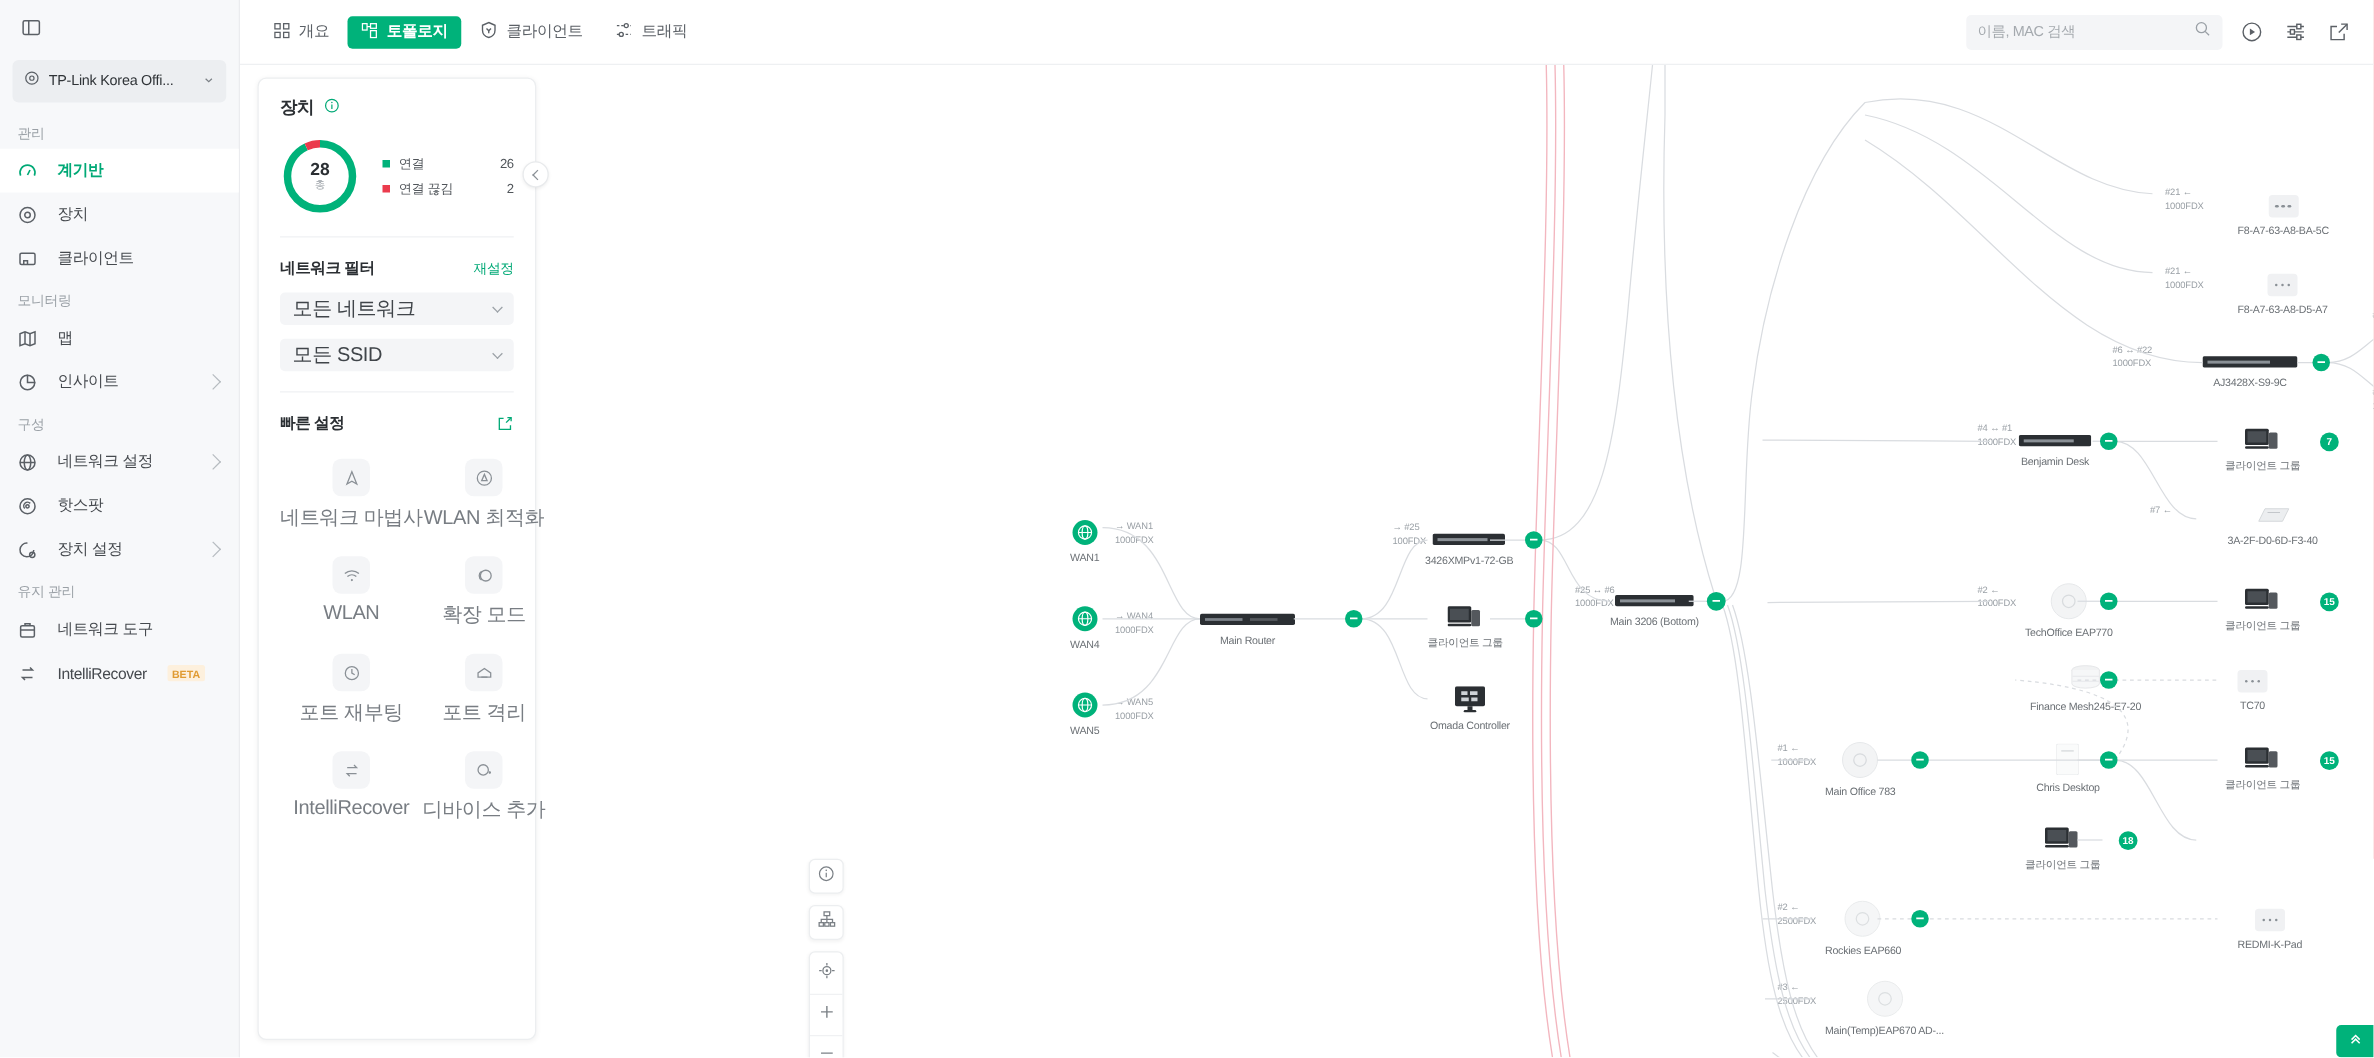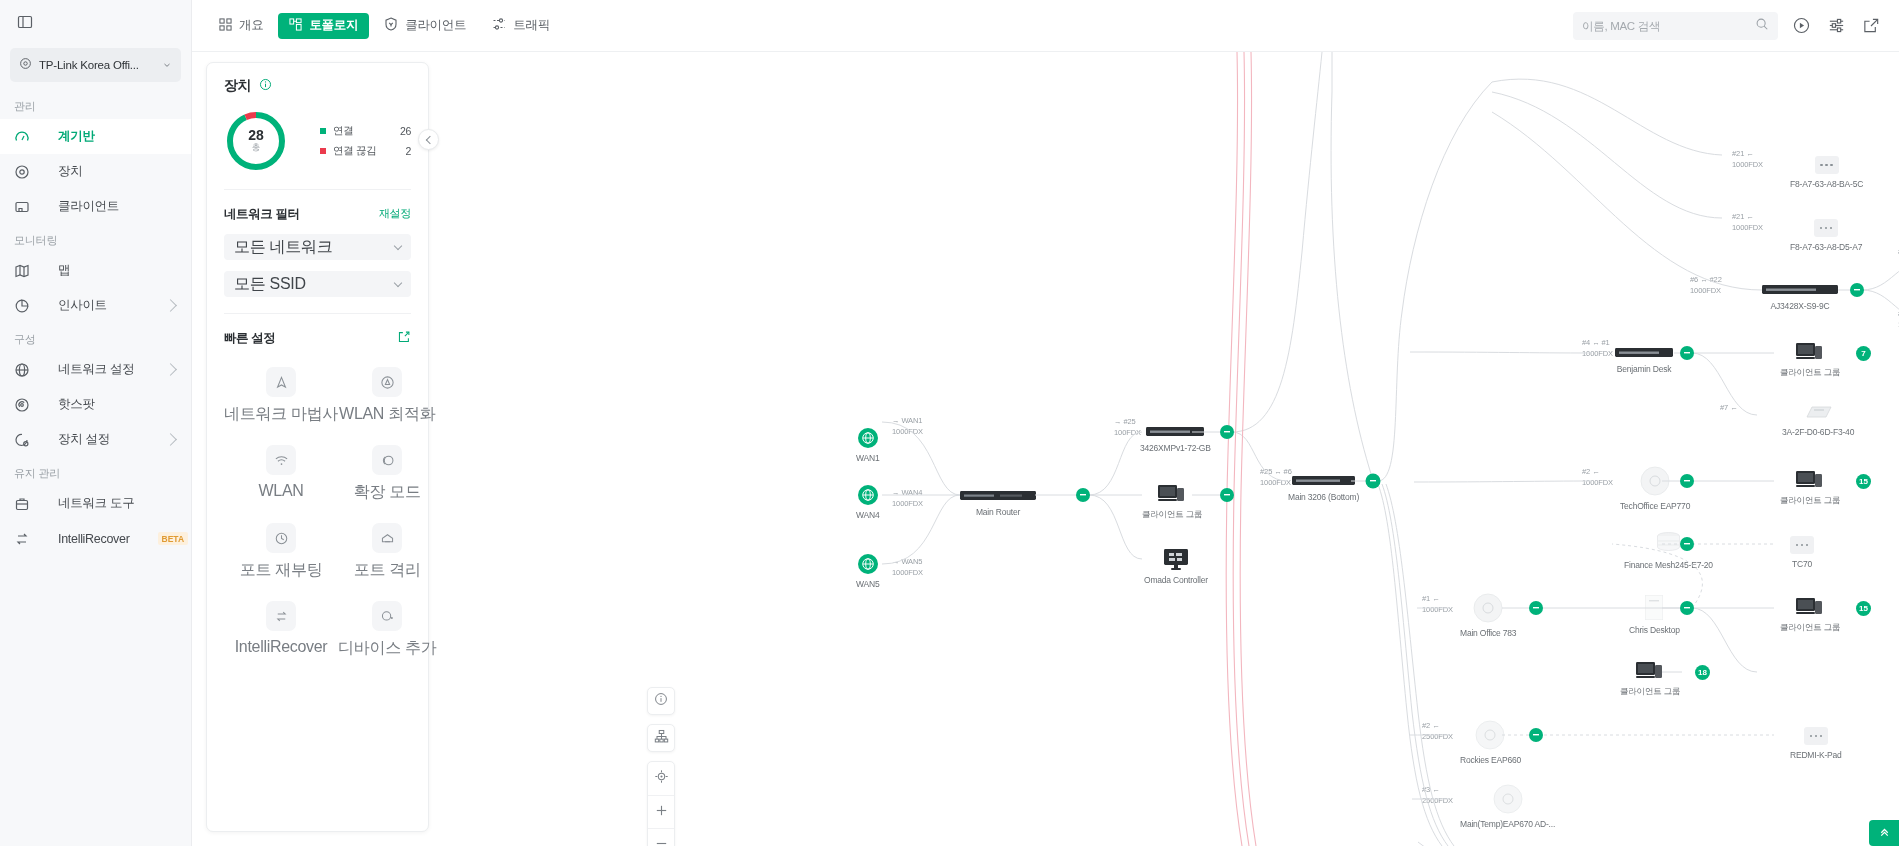--- a/index.html
+++ b/index.html
@@ -11,21 +11,21 @@
   .sidebar { width:192px; height:846px; background:#f7f8fa; border-right:1px solid #ebecef;
     flex:0 0 192px; position:relative; }
   .sb-top { height:44px; display:flex; align-items:center; padding-left:14px; }
   .panel-toggle { width:22px; height:22px; display:flex; align-items:center; justify-content:center;
     cursor:pointer; }
   .org-select { margin:4px 10px 8px 10px; height:34px; background:#eceef1; border-radius:5px;
     display:flex; align-items:center; padding:0 9px; gap:7px; cursor:pointer; }
   .org-name { font-size:11.5px; color:#2f3337; white-space:nowrap; overflow:hidden;
     text-overflow:ellipsis; flex:1; letter-spacing:-0.2px; }
   .sb-group { font-size:11px; color:#9aa0a6; padding:9px 0 5px 14px; letter-spacing:-0.2px; }
-  .sb-item { height:35px; display:flex; align-items:center; gap:28px; padding:0 12px 0 14px;
+  .sb-item { height:35px; display:flex; align-items:center; gap:16px; padding:0 12px 0 14px;
     font-size:12.5px; color:#45494e; cursor:pointer; position:relative; letter-spacing:-0.3px; }
   .sb-item.active { background:#ffffff; color:#00a976; font-weight:bold; }
   .sb-item .lbl { flex:1; white-space:nowrap; }
   .chev-r { width:9px; height:9px; border-right:1.2px solid #b6bbc0; border-top:1.2px solid #b6bbc0;
     transform:rotate(45deg); margin-right:4px; }
   .badge-red { background:#eb3b4d; color:#fff; font-size:9.5px; border-radius:9px;
     padding:1.5px 5px 2px; font-weight:bold; letter-spacing:-0.3px; }
   .badge-beta { background:#fdf0dd; color:#e09b33; font-size:8.5px; border-radius:2px;
     padding:1.5px 4px; font-weight:bold; letter-spacing:0px; }
   .ico { width:16px; height:16px; flex:0 0 16px; display:block; }
@@ -53,35 +53,35 @@
     border:1px solid #eceef0; border-radius:7px; box-shadow:0 1px 4px rgba(0,0,0,.05); z-index:20;
     padding:14px 17px; }
   .card-title { font-size:14px; font-weight:bold; color:#2b2f33; display:flex; align-items:center;
     gap:8px; letter-spacing:-0.4px; }
   .collapse-btn { position:absolute; right:-11px; top:66px; width:21px; height:21px; border-radius:50%;
     background:#fff; border:1px solid #e8eaec; display:flex; align-items:center; justify-content:center;
     cursor:pointer; z-index:25; box-shadow:0 1px 3px rgba(0,0,0,.07); }
   .chev-l { width:6px; height:6px; border-left:1.3px solid #8a9096; border-bottom:1.3px solid #8a9096;
     transform:rotate(45deg); margin-left:2px; }
 
-  .donut-row { display:flex; align-items:center; margin-top:14px; gap:18px; }
+  .donut-row { display:flex; align-items:center; margin-top:14px; gap:4px; }
   .donut { position:relative; width:64px; height:64px; flex:0 0 64px; }
   .donut svg { transform:rotate(-90deg); }
   .donut-ctr { position:absolute; inset:0; display:flex; flex-direction:column; align-items:center;
     justify-content:center; }
   .donut-num { font-size:14px; font-weight:bold; color:#2b2f33; line-height:1.05; }
   .donut-sub { font-size:8.5px; color:#9aa0a6; }
   .legend { flex:1; padding-left:14px; }
   .lg-row { display:flex; align-items:center; font-size:10.5px; color:#50555a; margin:6px 0;
     letter-spacing:-0.3px; }
   .lg-dot { width:6px; height:6px; margin-right:7px; flex:0 0 6px; }
   .lg-val { margin-left:auto; color:#50555a; }
 
   .divider { height:1px; background:#f0f1f3; margin:16px 0 0; }
-  .sec-head { display:flex; align-items:flex-start; margin-top:16px; }
+  .sec-head { display:flex; align-items:center; margin-top:16px; }
   .sec-title { font-size:12.5px; font-weight:bold; color:#2b2f33; letter-spacing:-0.4px; }
   .sec-act { margin-left:auto; font-size:11px; color:#00a976; cursor:pointer; letter-spacing:-0.3px; }
   .select { height:26px; background:#f4f5f7; border-radius:4px; display:flex; align-items:center;
     padding:0 10px; margin-top:11px; font-size:16px; color:#40454a; cursor:pointer;
     letter-spacing:-0.3px; }
   .chev-d { width:6px; height:6px; border-right:1.2px solid #9aa0a6; border-bottom:1.2px solid #9aa0a6;
     transform:rotate(45deg); margin-left:auto; margin-bottom:3px; }
 
   .qgrid { display:grid; grid-template-columns:1fr 1fr; row-gap:20px; margin-top:20px; }
   .qitem { display:flex; flex-direction:column; align-items:center; gap:7px; cursor:pointer; }
@@ -418,21 +418,21 @@
             <rect x="1341" y="555" width="6" height="1.4" fill="#fff"></rect>
           <circle cx="1344" cy="683" r="7" fill="#00b27a"></circle>
             <rect x="1341" y="682" width="6" height="1.4" fill="#fff"></rect>
           <circle cx="1665" cy="238" r="7" fill="#00b27a"></circle>
             <rect x="1662" y="237" width="6" height="1.4" fill="#fff"></rect>
         </g>
       </svg>
 
       <div>
 
-        <div class="node" style="left:664px;top:376px">
+        <div class="node" style="left:664px;top:364px">
           <span class="globe">
             <svg width="14" height="14" viewBox="0 0 16 16" fill="none" stroke="#fff" stroke-width="1.1">
               <circle cx="8" cy="8" r="6"></circle>
                 <ellipse cx="8" cy="8" rx="2.6" ry="6"></ellipse>
                 <line x1="2" y1="8" x2="14" y2="8"></line>
               </svg>
             </span>
           <span class="node-name">WAN1</span>
         </div>
         <div class="node" style="left:664px;top:433px">

